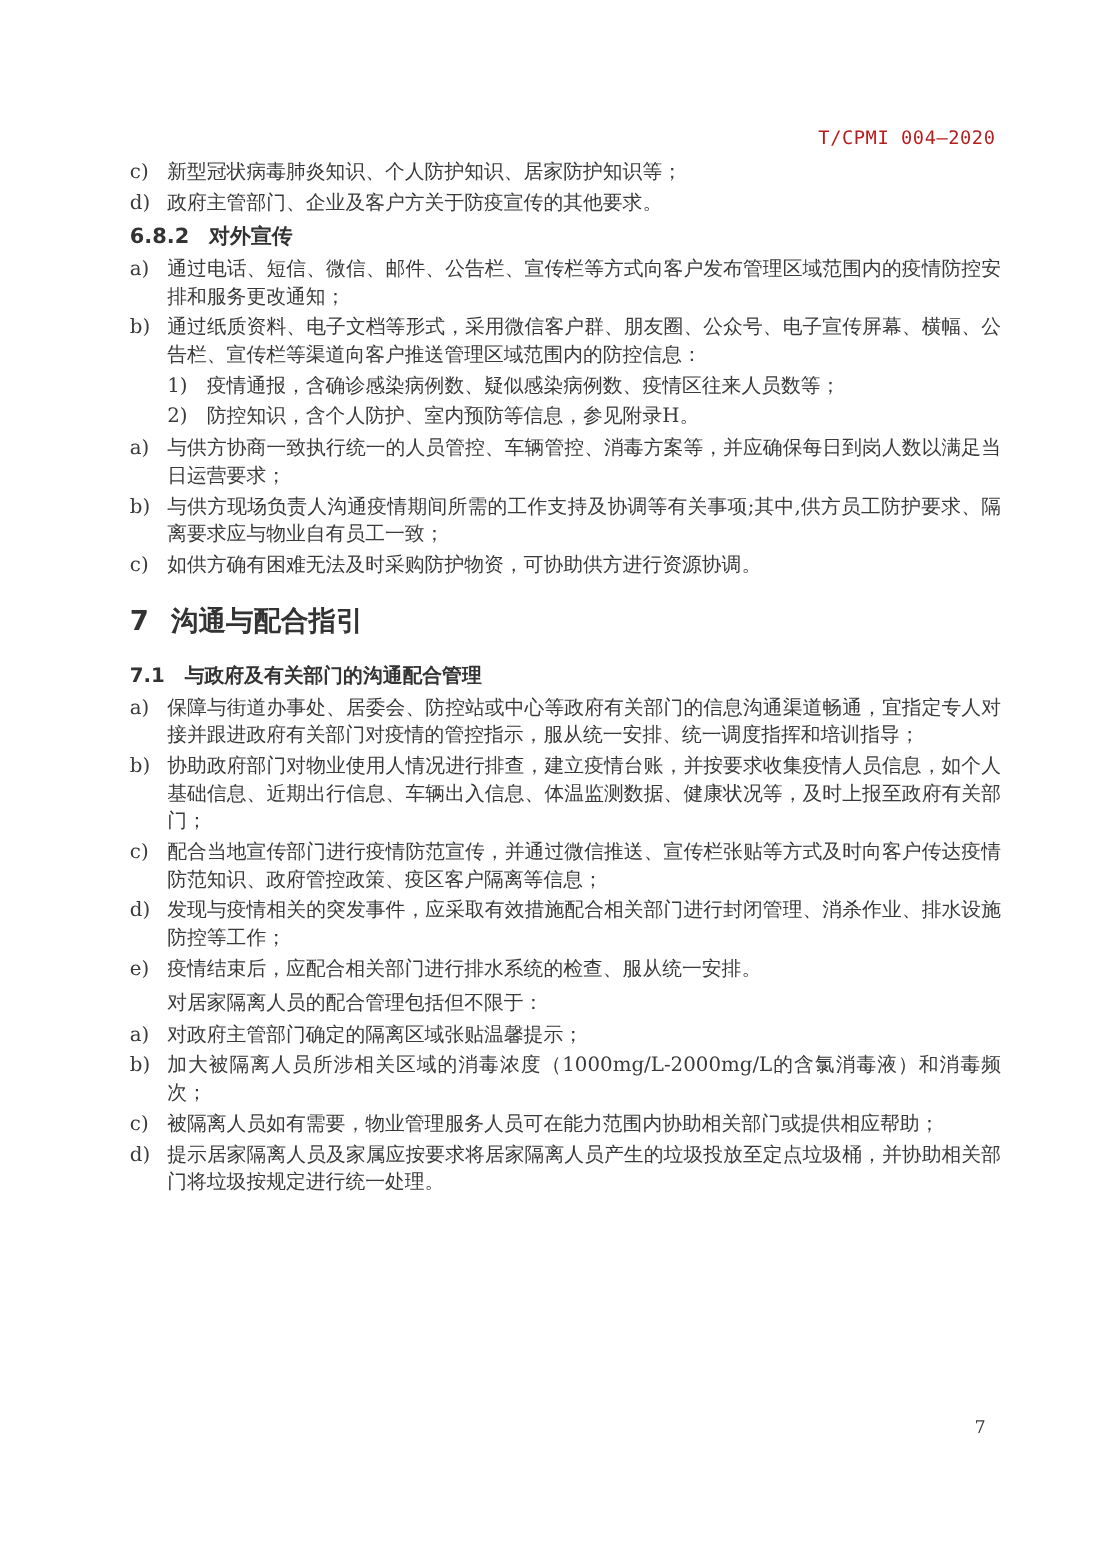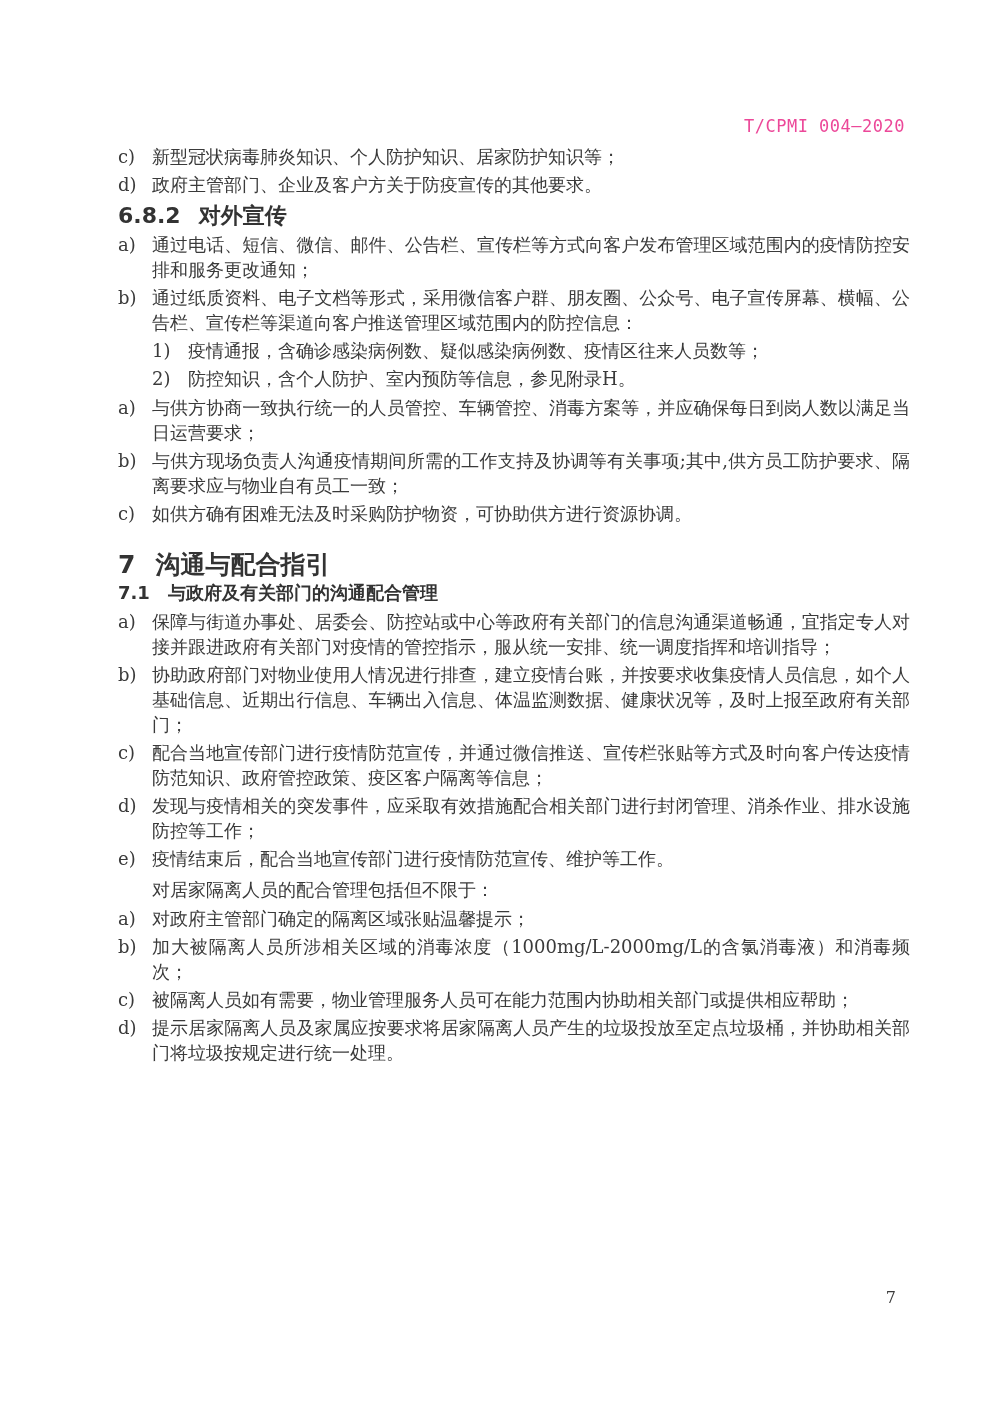--- a/index.html
+++ b/index.html
@@ -14,34 +14,34 @@
     font-size: 18px;
     overflow: hidden;
   }
   .page-header {
     position: absolute;
     top: 116px;
     right: 95px;
     font-family: "DejaVu Sans Mono", "Liberation Mono", monospace;
     font-size: 17px;
     letter-spacing: 0.5px;
-    color: #ec4899;
+    color: #b91c1c;
   }
   .doc-body {
     padding: 140px 90px 0 118px;
   }
   
   .hd {
     font-family: "DejaVu Sans", "Liberation Sans", sans-serif;
     font-weight: 700;
     color: #333333;
   }
-  .h3 { margin-top: 12px; font-size: 22px; line-height: 25px; }
+  .h3 { margin-top: 12px; font-size: 19px; line-height: 25px; }
   .doc-body > div:nth-child(2) { margin-top: 6px; }
-  .h2 { font-size: 18px; line-height: 25px; }
+  .h2 { margin-top: 22px; font-size: 18px; line-height: 25px; }
   .h1 { margin-top: 24px; font-size: 25px; line-height: 30px; }
   .hd .num { display: inline-block; margin-right: 18px; }
   .h1 .num { margin-right: 20px; }
   
   .intro {
     margin: 6px 0 0 34px;
     line-height: 25px;
   }
   
   .list { margin-top: 4px; }
@@ -122,21 +122,21 @@
         <div class="item">
           <span class="marker">c)</span>
           <span class="text">配合当地宣传部门进行疫情防范宣传，并通过微信推送、宣传栏张贴等方式及时向客户传达疫情防范知识、政府管控政策、疫区客户隔离等信息；</span>
         </div>
         <div class="item">
           <span class="marker">d)</span>
           <span class="text">发现与疫情相关的突发事件，应采取有效措施配合相关部门进行封闭管理、消杀作业、排水设施防控等工作；</span>
         </div>
         <div class="item">
           <span class="marker">e)</span>
-          <span class="text">疫情结束后，配合当地宣传部门进行疫情防范宣传、维护等工作。</span>
+          <span class="text">疫情结束后，应配合相关部门进行排水系统的检查、服从统一安排。</span>
         </div>
       </div>
       <div class="intro">对居家隔离人员的配合管理包括但不限于：</div>
       <div class="list">
         <div class="item">
           <span class="marker">a)</span>
           <span class="text">对政府主管部门确定的隔离区域张贴温馨提示；</span>
         </div>
         <div class="item">
           <span class="marker">b)</span>

